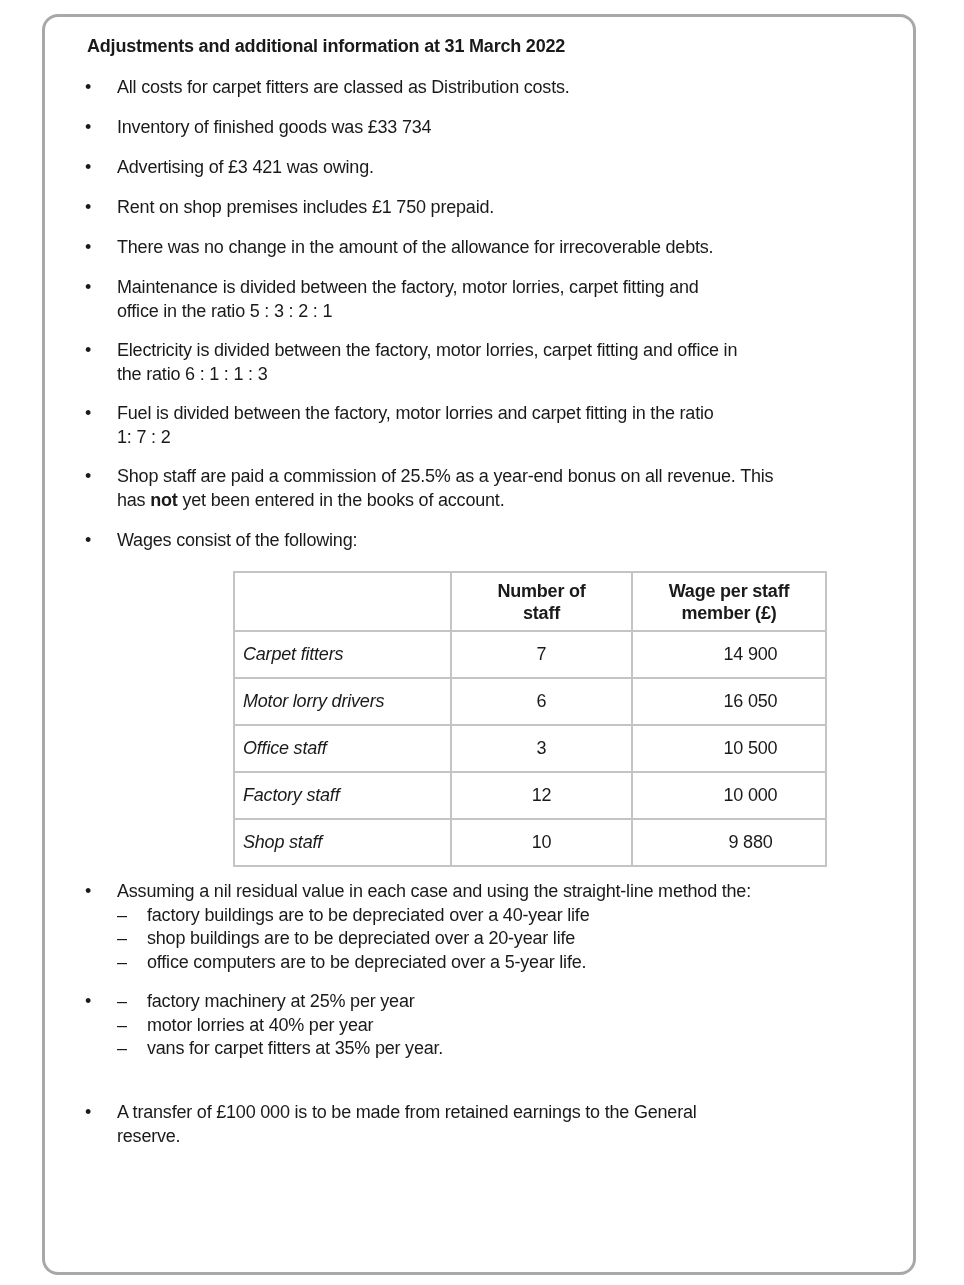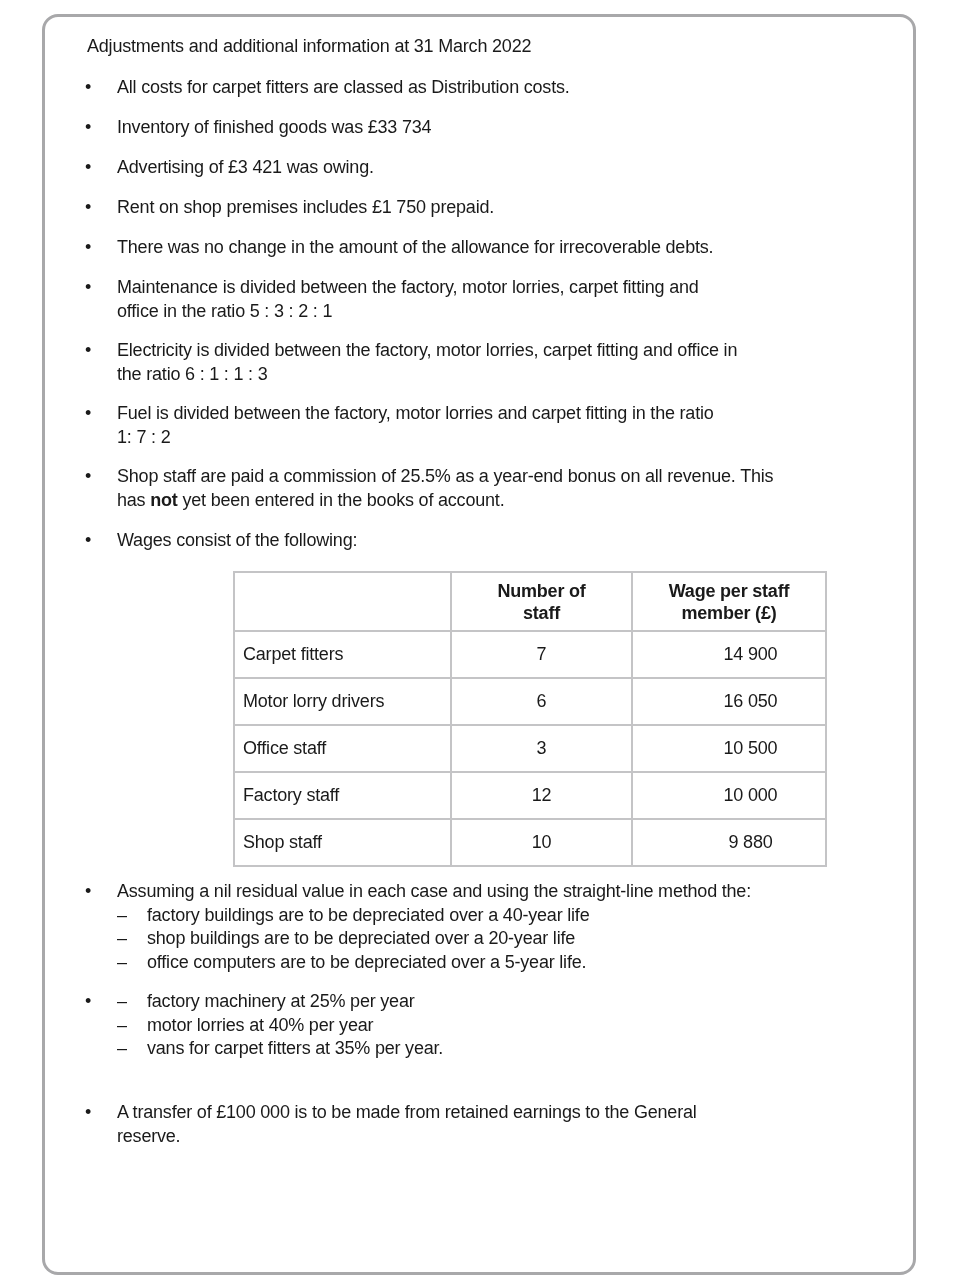--- a/index.html
+++ b/index.html
@@ -1,34 +1,34 @@
 <!DOCTYPE html>
 <html><head>
 <meta charset="utf-8">
 <style>
   html, body { margin: 0; padding: 0; background: #ffffff; }
   body { width: 964px; height: 1285px; position: relative; font-family: "Liberation Sans", sans-serif; color: #1a1a1a; }
   .frame {
     position: absolute; left: 42px; top: 14px; width: 874px; height: 1261px;
     border: 3px solid #a8a8aa; border-radius: 16px; box-sizing: border-box; background: #fff;
   }
-  .title { position: absolute; left: 87px; top: 36px; font-size: 18px; font-weight: normal; letter-spacing: -0.2px; }
+  .title { position: absolute; left: 87px; top: 36px; font-size: 18px; font-weight: bold; letter-spacing: -0.2px; }
   .item { position: absolute; left: 85px; width: 720px; font-size: 18px; line-height: 23.5px; letter-spacing: -0.2px; }
   .item .dot { position: absolute; left: 0; top: 0; width: 10px; }
   .item .txt { position: absolute; left: 32px; top: 0; width: 690px; }
   .sub { position: relative; padding-left: 30px; }
   .sub .dash { position: absolute; left: 0; }
   table.wages {
     position: absolute; left: 233px; top: 571px; border-collapse: collapse;
     font-size: 18px; letter-spacing: -0.2px;
   }
   table.wages td, table.wages th { border: 2px solid #c4c4c6; }
   table.wages th { font-weight: bold; text-align: center; height: 53px; line-height: 22px; padding: 2px 16px; }
   table.wages td { height: 43px; }
-  .c0 { width: 183px; padding-left: 8px; text-align: left; }
+  .c0 { width: 183px; padding-left: 8px; text-align: left; font-style: italic; }
   .c1 { width: 147px; text-align: center; }
   .c2 { width: 147px; text-align: center; padding-left: 44px; }
 </style>
 </head>
 <body>
 
 <div class="frame"></div>
 
 <div class="title">Adjustments and additional information at 31 March 2022</div>
 

